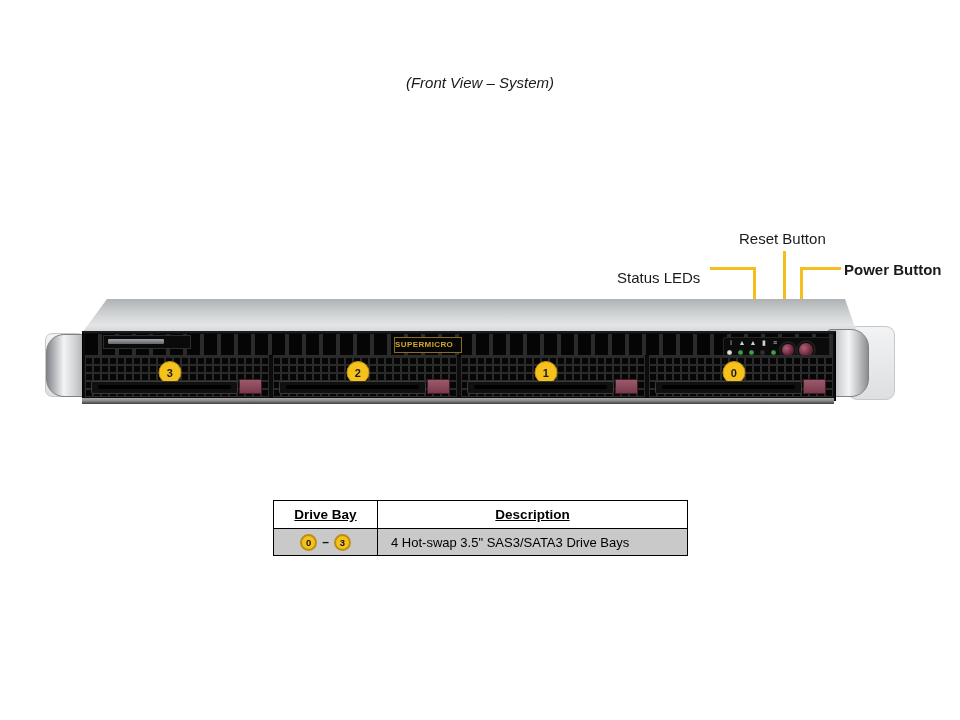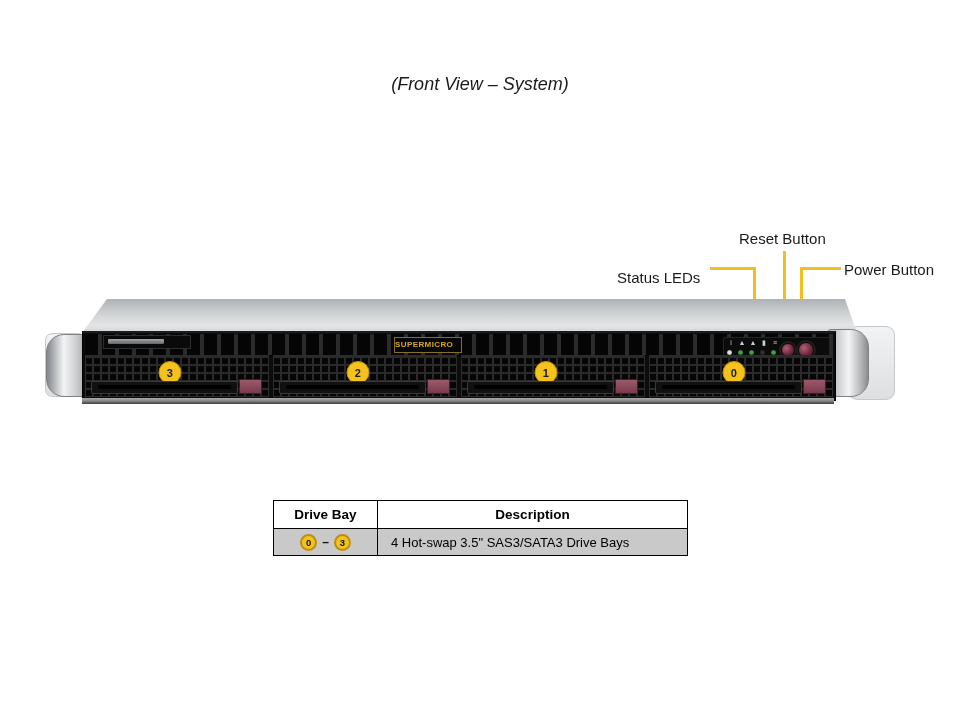--- a/index.html
+++ b/index.html
@@ -1,25 +1,25 @@
 <!DOCTYPE html>
 <html><head>
 <meta charset="utf-8">
 <style>
   html,body{margin:0;padding:0;background:#fff;}
   .stage{position:relative;width:960px;height:720px;background:#fff;overflow:hidden;
          font-family:"Liberation Sans",sans-serif;color:#111;}
   .abs{position:absolute;}
 
   
-  .fig-title{top:74px;left:50%;transform:translateX(-50%);font-style:italic;font-size:18px;color:#1a1a1a;white-space:nowrap;}
+  .fig-title{top:74px;left:50%;transform:translateX(-50%);font-style:italic;font-size:15px;color:#1a1a1a;white-space:nowrap;}
   .callout-label{font-size:15px;color:#1a1a1a;white-space:nowrap;}
   .lbl-reset{left:739px;top:230px;}
   .lbl-status{left:617px;top:269px;}
-  .lbl-power{left:844px;top:261px;}
+  .lbl-power{left:844px;top:261px;font-weight:bold;}
   .callout-line{background:#F4BE21;}
   .ln-reset-v{left:783px;top:251px;width:3px;height:91px;}
   .ln-status-h{left:710px;top:267px;width:46px;height:3px;}
   .ln-status-v{left:753px;top:267px;width:3px;height:70px;}
   .ln-power-h{left:801px;top:267px;width:40px;height:3px;}
   .ln-power-v{left:800px;top:267px;width:3px;height:73px;}
 
   
   .server{left:45px;top:296px;width:848px;height:110px;}
   .tab{background:linear-gradient(180deg,#f2f3f4,#dddfe0);border:1px solid #c6c8ca;border-radius:7px;}
@@ -62,21 +62,21 @@
          background:linear-gradient(180deg,#9c5b6b,#7a3a4c);border:1px solid #471c29;}
   .badge{position:absolute;left:46%;top:5px;transform:translateX(-50%);width:21px;height:21px;border-radius:50%;
          background:#F5C21B;border:1px solid #c08f10;color:#1a1a1a;font-weight:bold;font-size:11px;
          display:flex;align-items:center;justify-content:center;}
   .bottomlip{left:37px;top:102px;width:752px;height:6px;
              background:linear-gradient(180deg,#ababab 0%,#8a8a8a 45%,#3f3f3f 100%);}
 
   
   .spec-table{left:273px;top:500px;border-collapse:collapse;table-layout:fixed;width:414px;}
   .spec-table th,.spec-table td{border:1px solid #000;overflow:hidden;}
-  .spec-table th{height:25px;background:#fff;font-size:13.5px;font-weight:bold;text-align:center;color:#000;}
+  .spec-table th{height:25px;background:#fff;font-size:13.5px;font-weight:bold;text-align:center;color:#000;text-decoration:underline;}
   .spec-table td{height:24px;background:#c9c9c9;font-size:13px;color:#000;}
   .col-bay{width:104px;}
   .col-desc{width:310px;}
   .td-bay{text-align:center;}
   .bay-badges{display:flex;align-items:center;justify-content:center;gap:5px;}
   .badge-sm{display:inline-block;width:13px;height:13px;border-radius:50%;background:#F5C21B;border:2px solid #BC8E12;
             font-size:9.5px;font-weight:bold;line-height:13px;text-align:center;color:#111;}
   .dash{font-weight:bold;font-size:12px;color:#111;}
   .td-desc{text-align:left;padding-left:13px;}
 </style>

